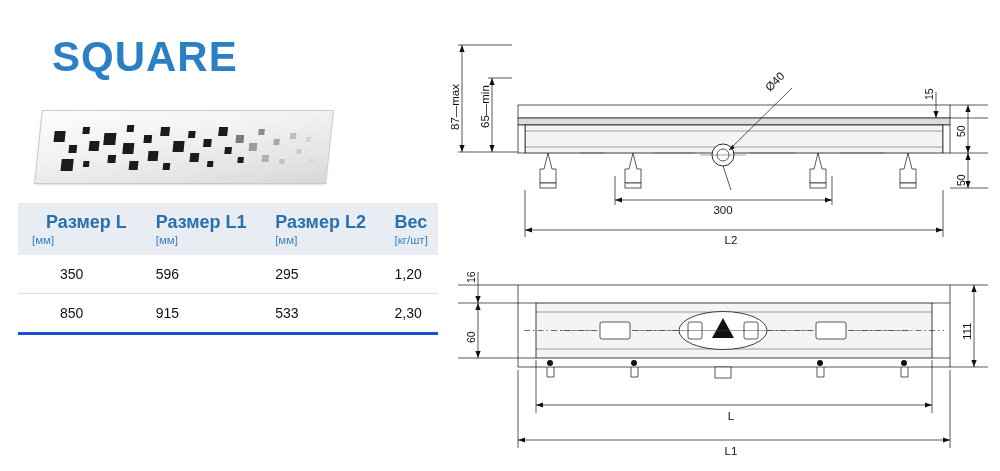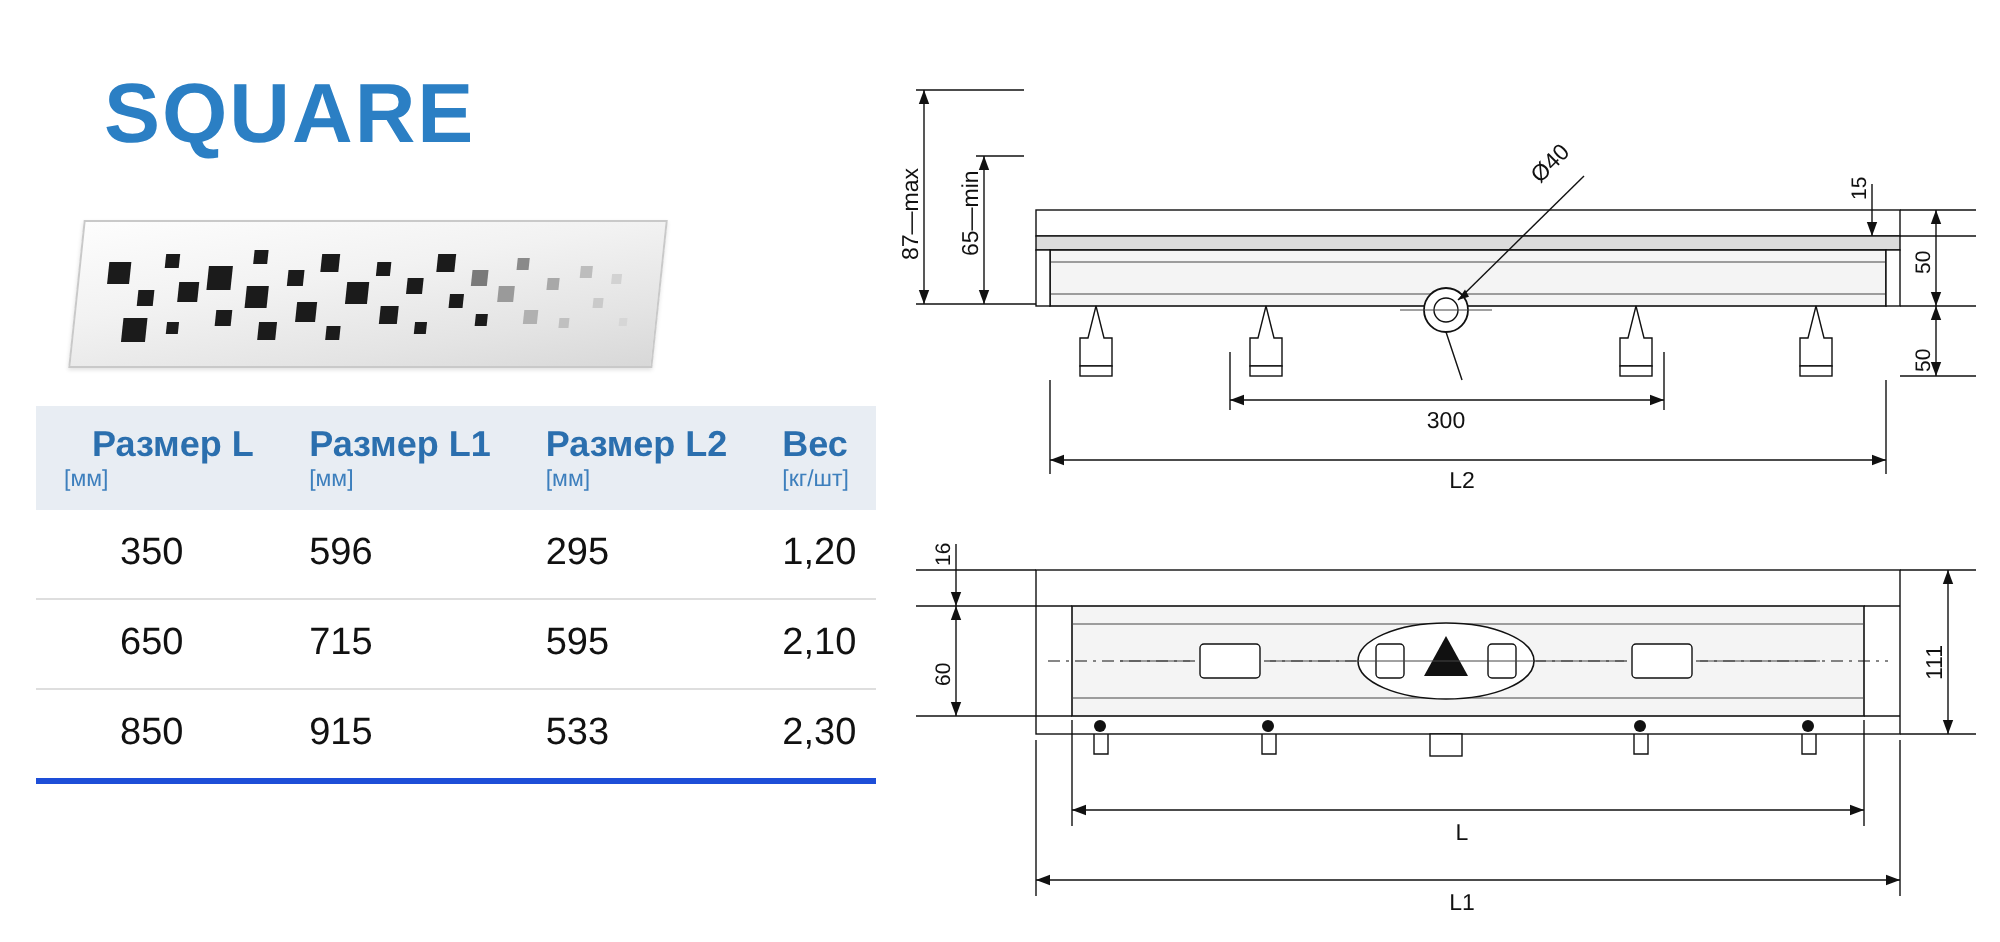--- a/index.html
+++ b/index.html
@@ -84,21 +84,21 @@
   .spec-table thead tr.units th {
     padding: 1px 6px 9px 14px;
     font-weight: normal;
     font-size: 11.5px;
     color: #3d7fbd;
   }
   .spec-table tbody td {
     padding: 11px 6px 11px 14px;
     border-bottom: 1px solid #dedede;
     color: #111;
-    font-size: 19px;
+    font-size: 14px;
   }
   .spec-table tbody td:first-child {
     padding-left: 42px;
   }
   .spec-table thead th:first-child {
     padding-left: 28px;
   }
   .spec-table tbody tr:last-child td {
     border-bottom: 3px solid #1d4ed8;
   }
@@ -225,26 +225,20 @@
         </tr>
       </thead>
       <tbody>
         <tr>
           <td>350</td>
           <td>596</td>
           <td>295</td>
           <td>1,20</td>
         </tr>
         <tr>
-          <td>650</td>
-          <td>715</td>
-          <td>595</td>
-          <td>2,10</td>
-        </tr>
-        <tr>
           <td>850</td>
           <td>915</td>
           <td>533</td>
           <td>2,30</td>
         </tr>
       </tbody>
     </table>
   </div>
 
   <div class="drawings">

